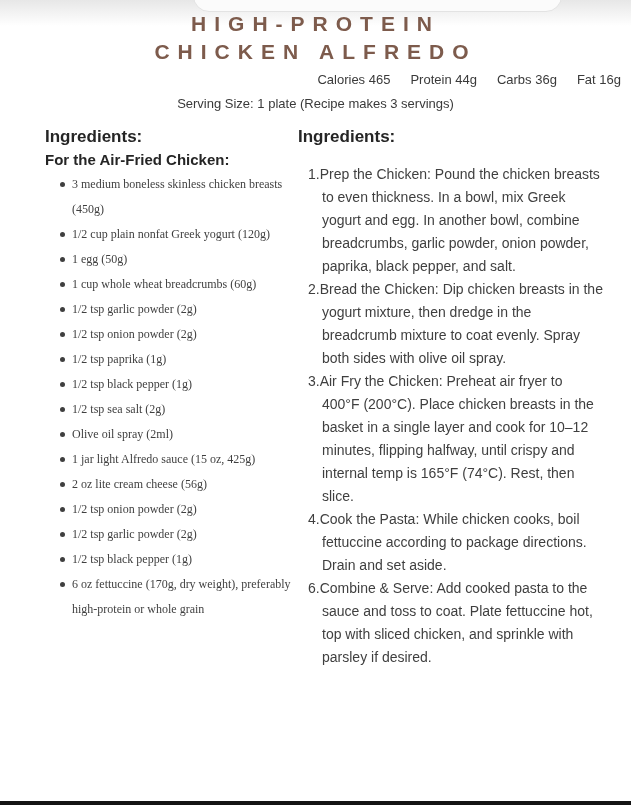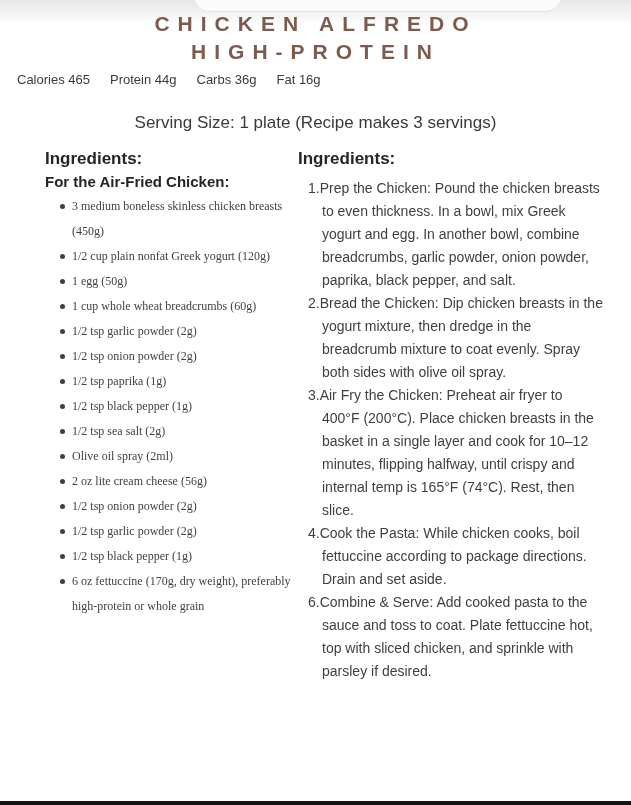--- a/index.html
+++ b/index.html
@@ -40,30 +40,30 @@
   .title {
     text-align: center;
     font-weight: bold;
     font-size: 21px;
     line-height: 28px;
     letter-spacing: 8px;
     color: #7d5b4c;
   }
   .nutrition-row {
     margin-top: 6px;
-    text-align: left;
+    text-align: right;
     font-size: 13px;
     color: #3a3a3a;
     margin-left: 7px;
   }
   .nutrition-row .nut-item { margin: 0 10px; }
   .serving-line {
-    margin-top: 26px;
+    margin-top: 9px;
     text-align: center;
-    font-size: 17px;
+    font-size: 13px;
     color: #3a3a3a;
   }
   .columns {
     display: flex;
     margin-top: 14px;
     padding-left: 45px;
     padding-right: 28px;
   }
   .col-left { width: 253px; flex: 0 0 253px; }
   .col-right { flex: 1; }
@@ -93,21 +93,21 @@
     position: absolute;
     left: 15px;
     top: 10px;
     width: 5px;
     height: 5px;
     border-radius: 50%;
     background: #3f3f3f;
   }
   .steps {
     list-style: none;
-    margin-top: 7px;
+    margin-top: 15px;
     padding-left: 10px;
   }
   .steps li {
     font-size: 14px;
     line-height: 23px;
     color: #3f3f3f;
     padding-left: 14px;
     text-indent: -14px;
   }
   .bottom-bar {
@@ -119,22 +119,22 @@
   }
 </style>
 </head>
 <body>
 
 <div class="top-shade"></div>
 <div class="top-tab"></div>
 
 <div class="page">
 
+  <div class="title">HIGH-PROTEIN</div>
   <div class="title">CHICKEN ALFREDO</div>
-  <div class="title">HIGH-PROTEIN</div>
 
   <div class="nutrition-row"><span class="nut-item">Calories 465</span><span class="nut-item">Protein 44g</span><span class="nut-item">Carbs 36g</span><span class="nut-item">Fat 16g</span></div>
 
   <div class="serving-line">Serving Size: 1 plate (Recipe makes 3 servings)</div>
 
   <div class="columns">
 
     <div class="col-left">
       <div class="col-heading">Ingredients:</div>
       <div>
@@ -145,20 +145,21 @@
             <li>1 egg (50g)</li>
             <li>1 cup whole wheat breadcrumbs (60g)</li>
             <li>1/2 tsp garlic powder (2g)</li>
             <li>1/2 tsp onion powder (2g)</li>
             <li>1/2 tsp paprika (1g)</li>
             <li>1/2 tsp black pepper (1g)</li>
             <li>1/2 tsp sea salt (2g)</li>
             <li>Olive oil spray (2ml)</li>
           </ul>
           <ul class="ing-list">
+            <li>1 jar light Alfredo sauce (15 oz, 425g)</li>
             <li>2 oz lite cream cheese (56g)</li>
             <li>1/2 tsp onion powder (2g)</li>
             <li>1/2 tsp garlic powder (2g)</li>
             <li>1/2 tsp black pepper (1g)</li>
           </ul>
           <ul class="ing-list">
             <li>6 oz fettuccine (170g, dry weight), preferably high-protein or whole grain</li>
           </ul>
         </div>
     </div>

